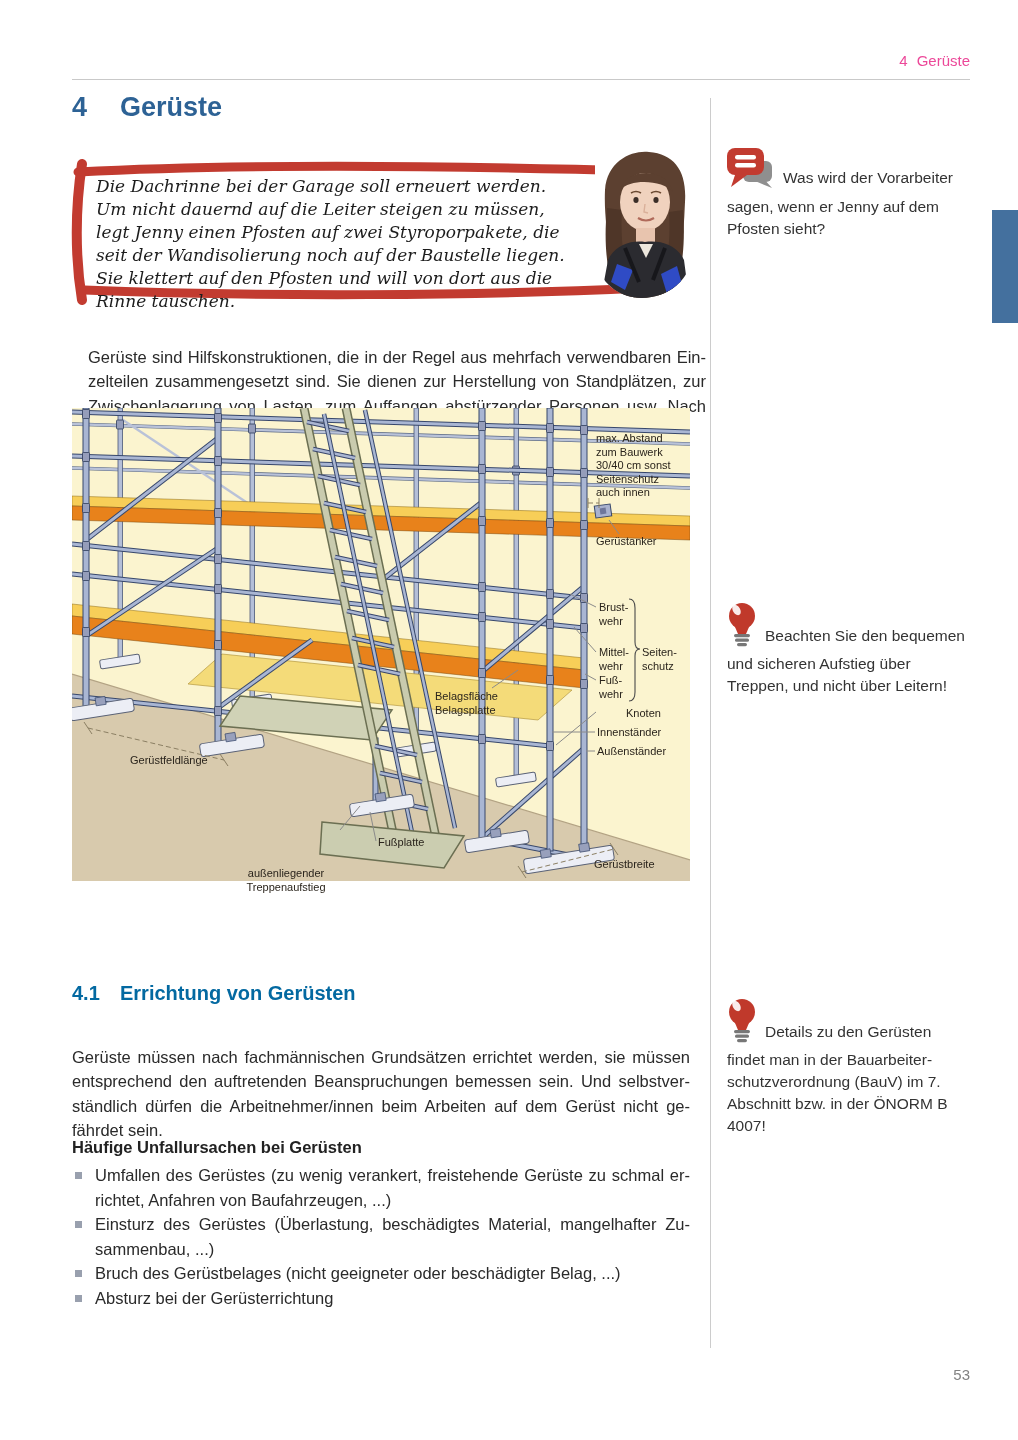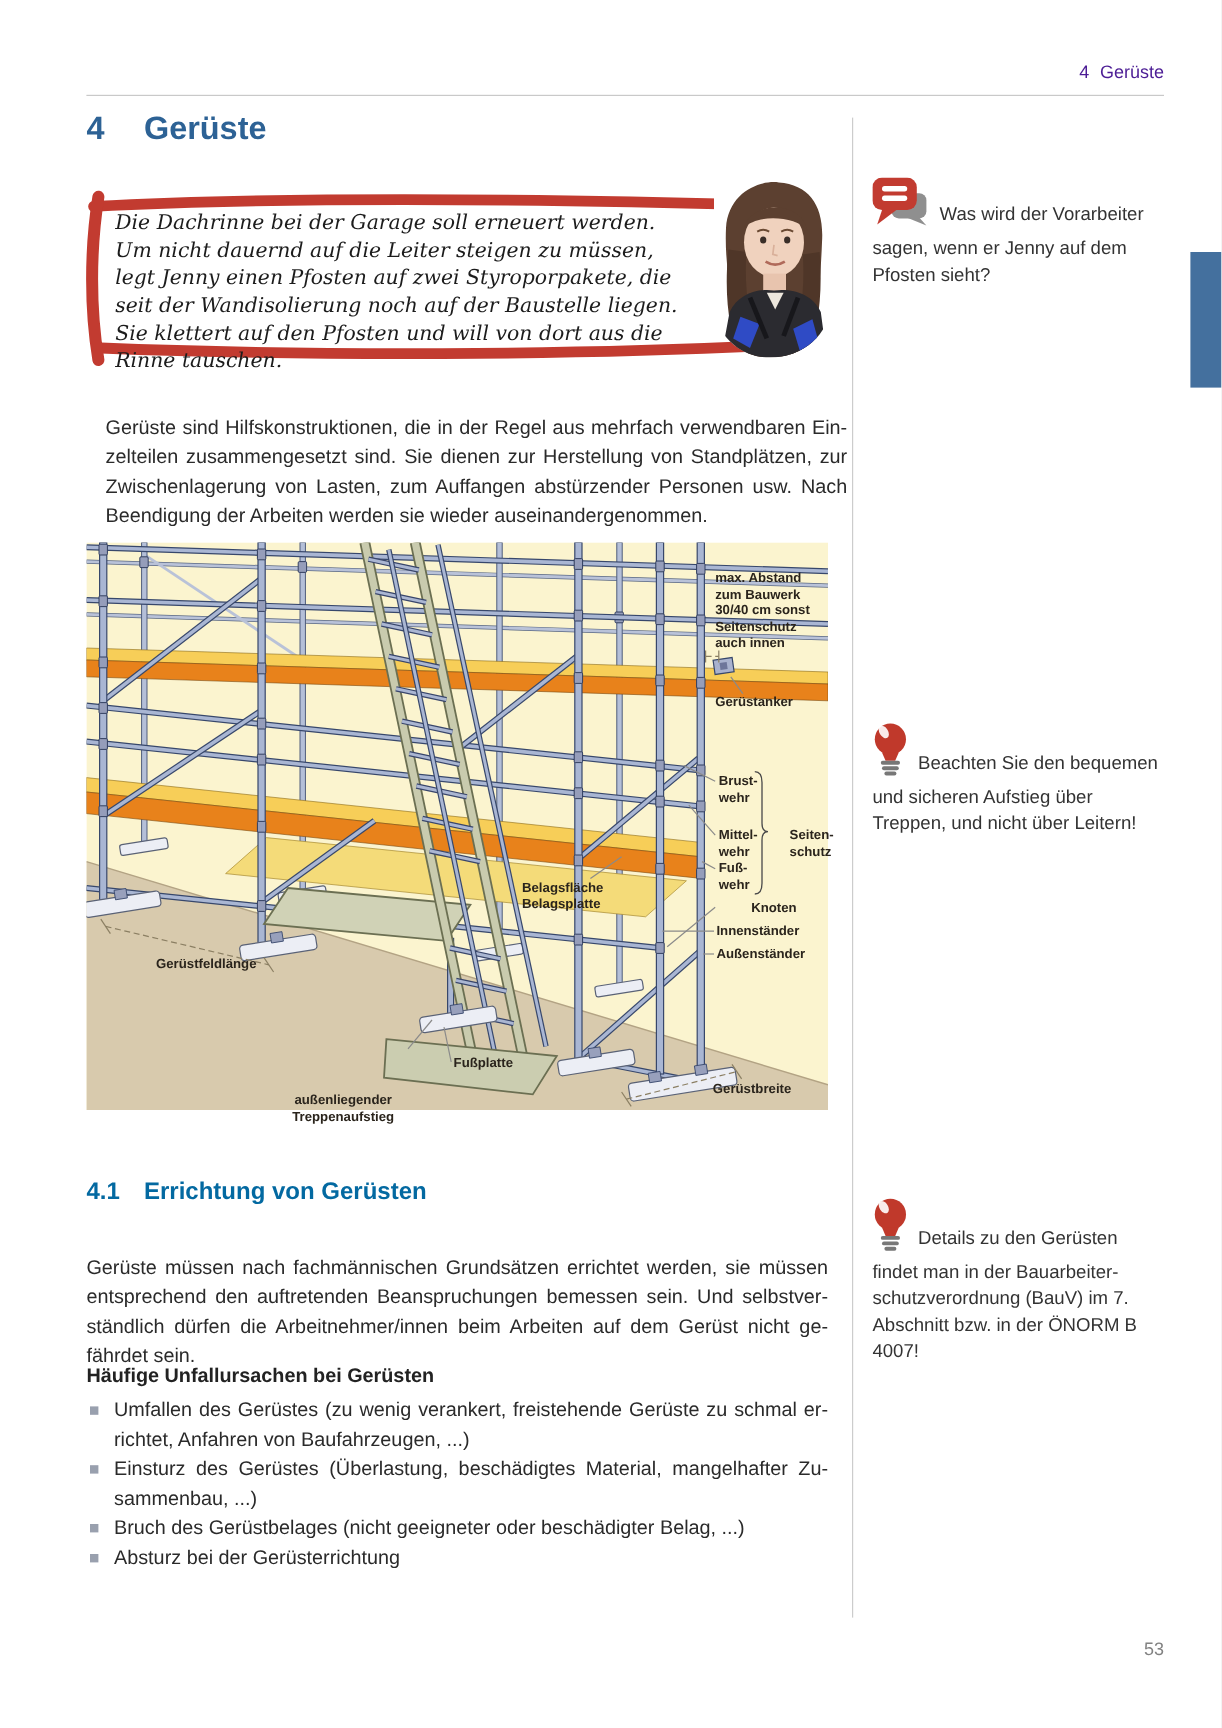--- a/index.html
+++ b/index.html
@@ -1,21 +1,21 @@
 <!DOCTYPE html>
 <html><head>
 <meta charset="utf-8">
 <style>
   html,body{margin:0;padding:0;background:#e8e8e8;}
   #page{position:relative;width:1018px;height:1440px;background:#ffffff;overflow:hidden;
         font-family:"Liberation Sans",sans-serif;color:#2a2a2a;}
   .abs{position:absolute;}
 
   
-  #running-header{top:52px;left:650px;width:320px;text-align:right;font-size:15px;color:#4c1d95;}
+  #running-header{top:52px;left:650px;width:320px;text-align:right;font-size:15px;color:#ec4899;}
   #running-header .num{margin-right:9px;}
   #head-rule{top:79px;left:72px;width:898px;height:1px;background:#c9c9c9;}
   #chapter-heading{top:92px;left:72px;display:flex;font-size:27px;font-weight:700;color:#2D6295;}
   #chapter-heading .num{width:48px;}
 
   
   #quote-frame{top:158px;left:70px;}
   #quote-text{top:175px;left:96px;width:478px;font-family:"DejaVu Serif",serif;font-style:italic;
               font-size:17px;line-height:23px;color:#1c1c1c;}
   #portrait{top:148px;left:595px;width:97px;height:150px;border-radius:0 0 52% 48% / 0 0 30% 30%;
@@ -42,28 +42,28 @@
   #note-question{top:148px;left:727px;width:237px;}
   #note-stairs{top:601px;left:727px;width:242px;}
   #note-details{top:997px;left:727px;width:238px;}
   .note .icn{display:inline-block;margin-right:8px;}
   #note-question .icn{vertical-align:-7px;}
   #note-stairs .icn,#note-details .icn{vertical-align:-6px;}
 
   #page-number{top:1366px;left:930px;width:40px;text-align:right;font-size:15px;color:#828282;}
 
   
-  #figure{top:452px;left:72px;width:734px;height:473px;font-weight:bold;}
+  #figure{top:408px;left:72px;width:734px;height:473px;}
   #figure svg{position:absolute;top:0;left:0;}
   .fig-label{position:absolute;font-size:11px;line-height:13.5px;color:#2a241c;white-space:pre-line;z-index:2;}
   #lbl-abstand{left:524px;top:24px;width:94px;}
   #lbl-anker{left:524px;top:127px;}
   #lbl-brust{left:527px;top:193px;}
   #lbl-mittel{left:527px;top:238px;}
-  #lbl-seiten{left:570px;top:238px;margin-left:16px;}
+  #lbl-seiten{left:570px;top:238px;}
   #lbl-fuss{left:527px;top:266px;}
   #lbl-knoten{left:527px;top:299px;padding-left:27px;}
   #lbl-innen{left:525px;top:318px;}
   #lbl-aussen{left:525px;top:337px;}
   #lbl-belag{left:363px;top:282px;}
   #lbl-feld{left:58px;top:346px;}
   #lbl-treppe{left:156px;top:424px;width:116px;text-align:center;margin-top:35px;}
   #lbl-fussplatte{left:306px;top:428px;}
   #lbl-breite{left:522px;top:450px;}
 

